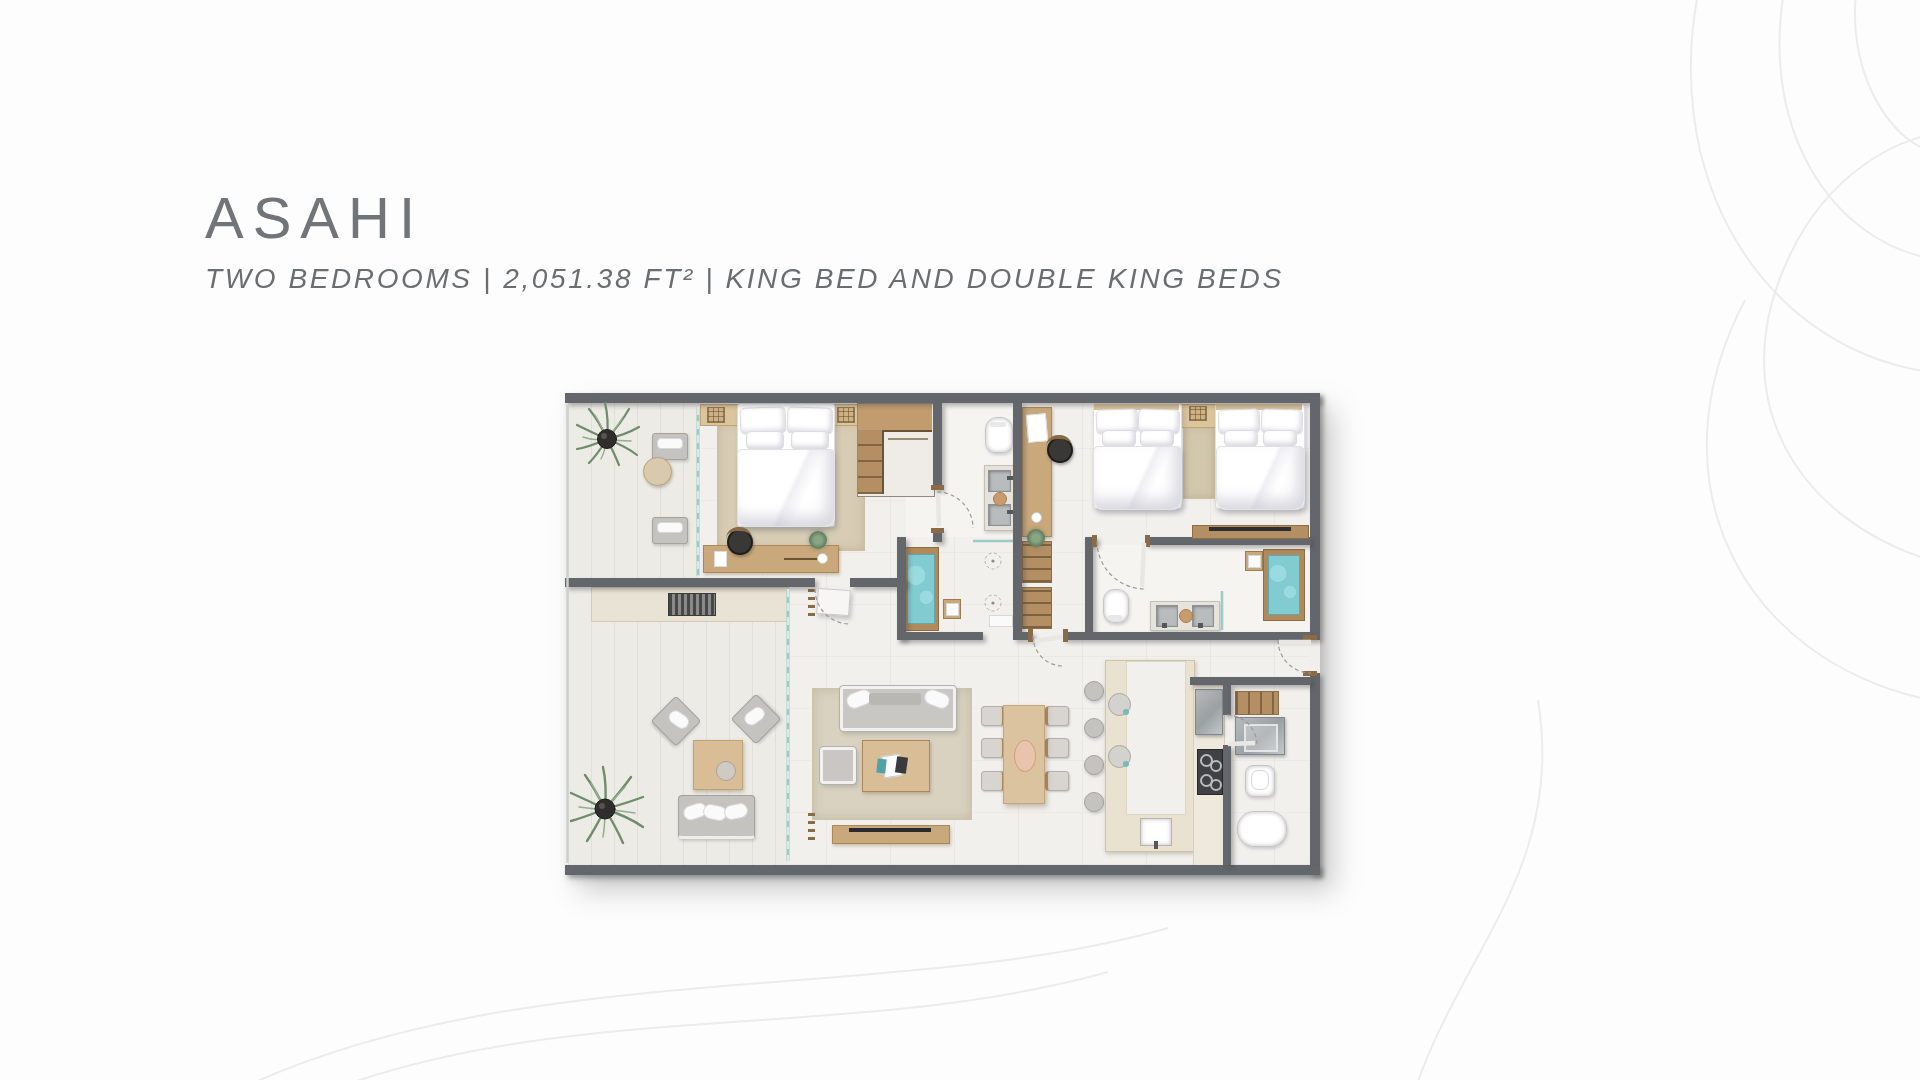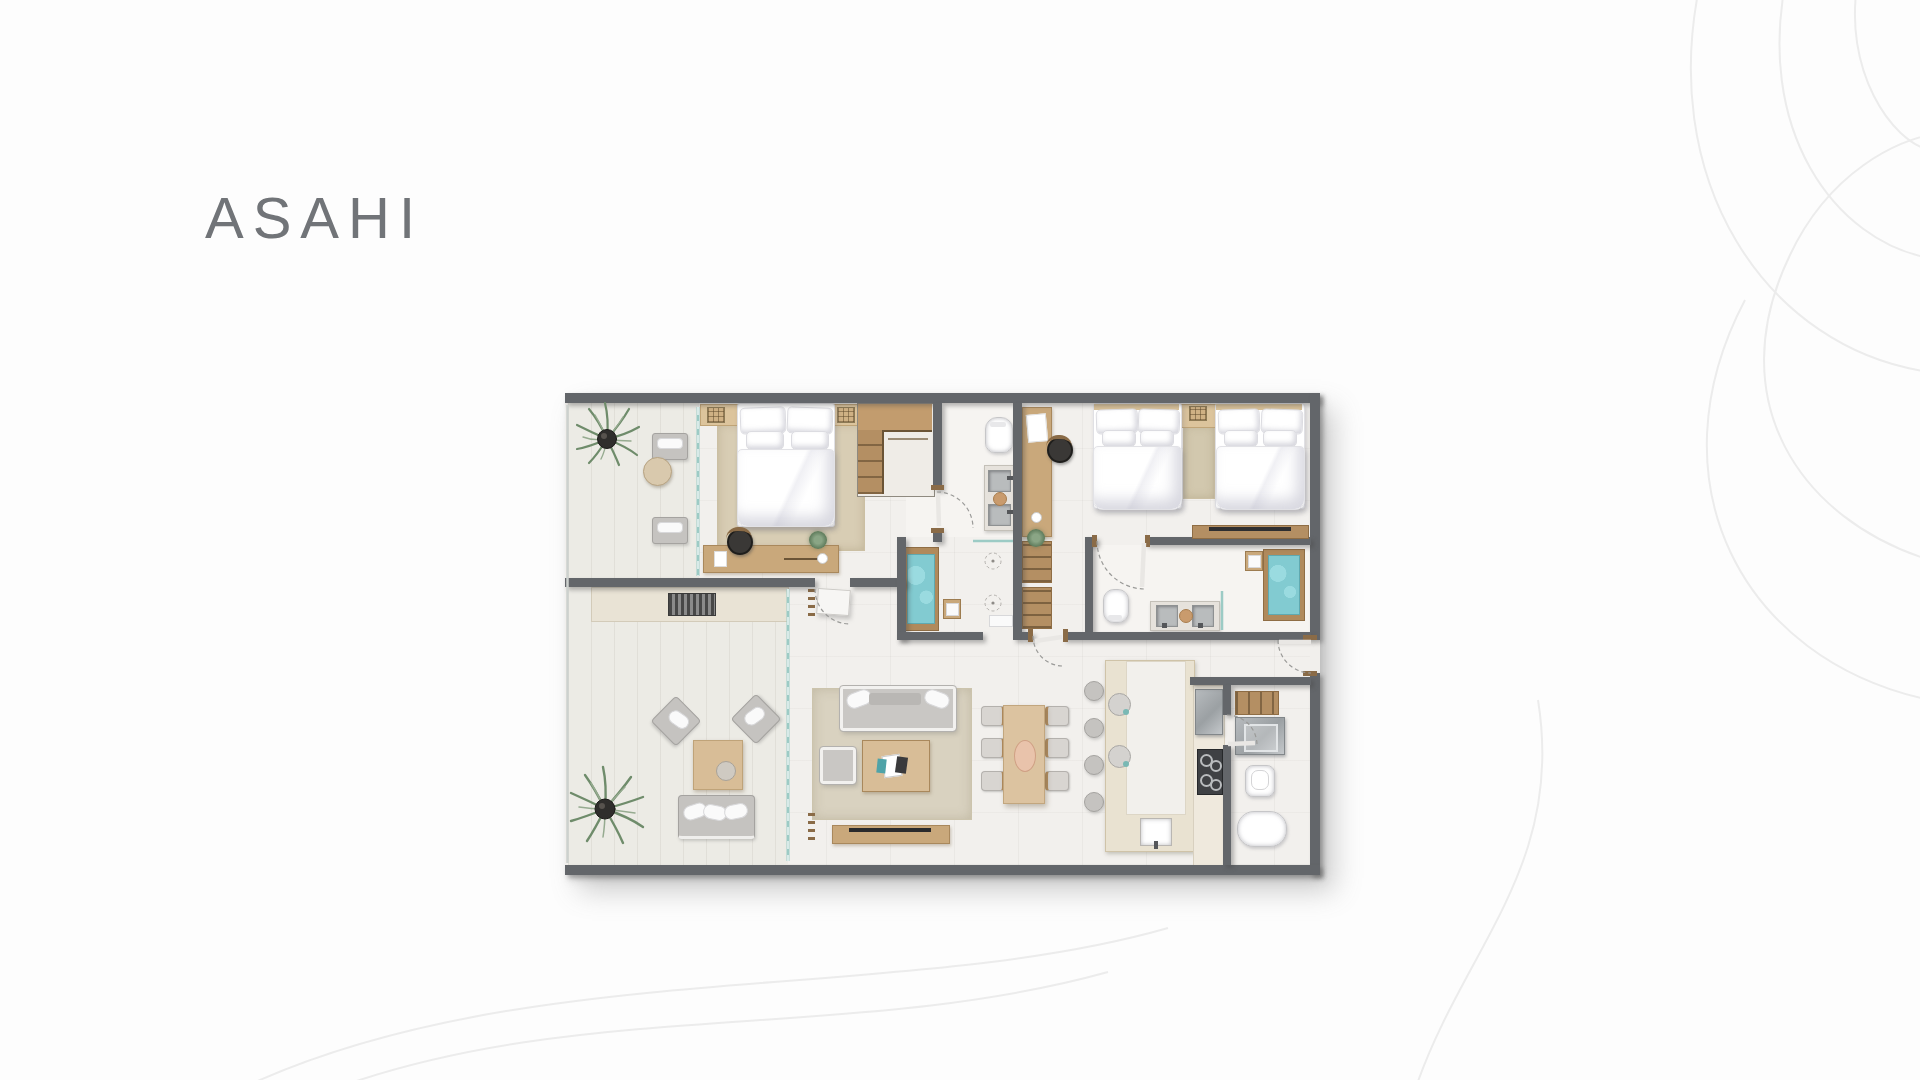--- a/index.html
+++ b/index.html
@@ -85,20 +85,21 @@
       <path d="M1930,560 C1800,520 1720,400 1790,255 C1830,170 1900,140 1930,135"></path>
       <path d="M1930,700 C1740,660 1650,480 1745,300"></path>
       <path d="M238,1090 C520,955 900,1005 1168,928"></path>
       <path d="M305,1100 C560,995 845,1045 1108,972"></path>
       <path d="M1415,1090 C1462,950 1565,868 1538,700"></path>
     </g>
   </svg>
 
   <div class="hdr">
     <div class="title">ASAHI</div>
+    <div class="subtitle">TWO BEDROOMS | 2,051.38 FT² | KING BED AND DOUBLE KING BEDS</div>
   </div>
 
   <div class="plan">
 
     <div class="tilefloor"></div>
     <div class="terr" style="left:3px;top:10px;width:130px;height:175px;"></div>
     <div class="terr" style="left:3px;top:185px;width:220px;height:287px;"></div>
     <div class="roomtint" style="left:341px;top:10px;width:107px;height:134px;"></div>
     <div class="roomtint" style="left:528px;top:152px;width:217px;height:87px;"></div>
 

